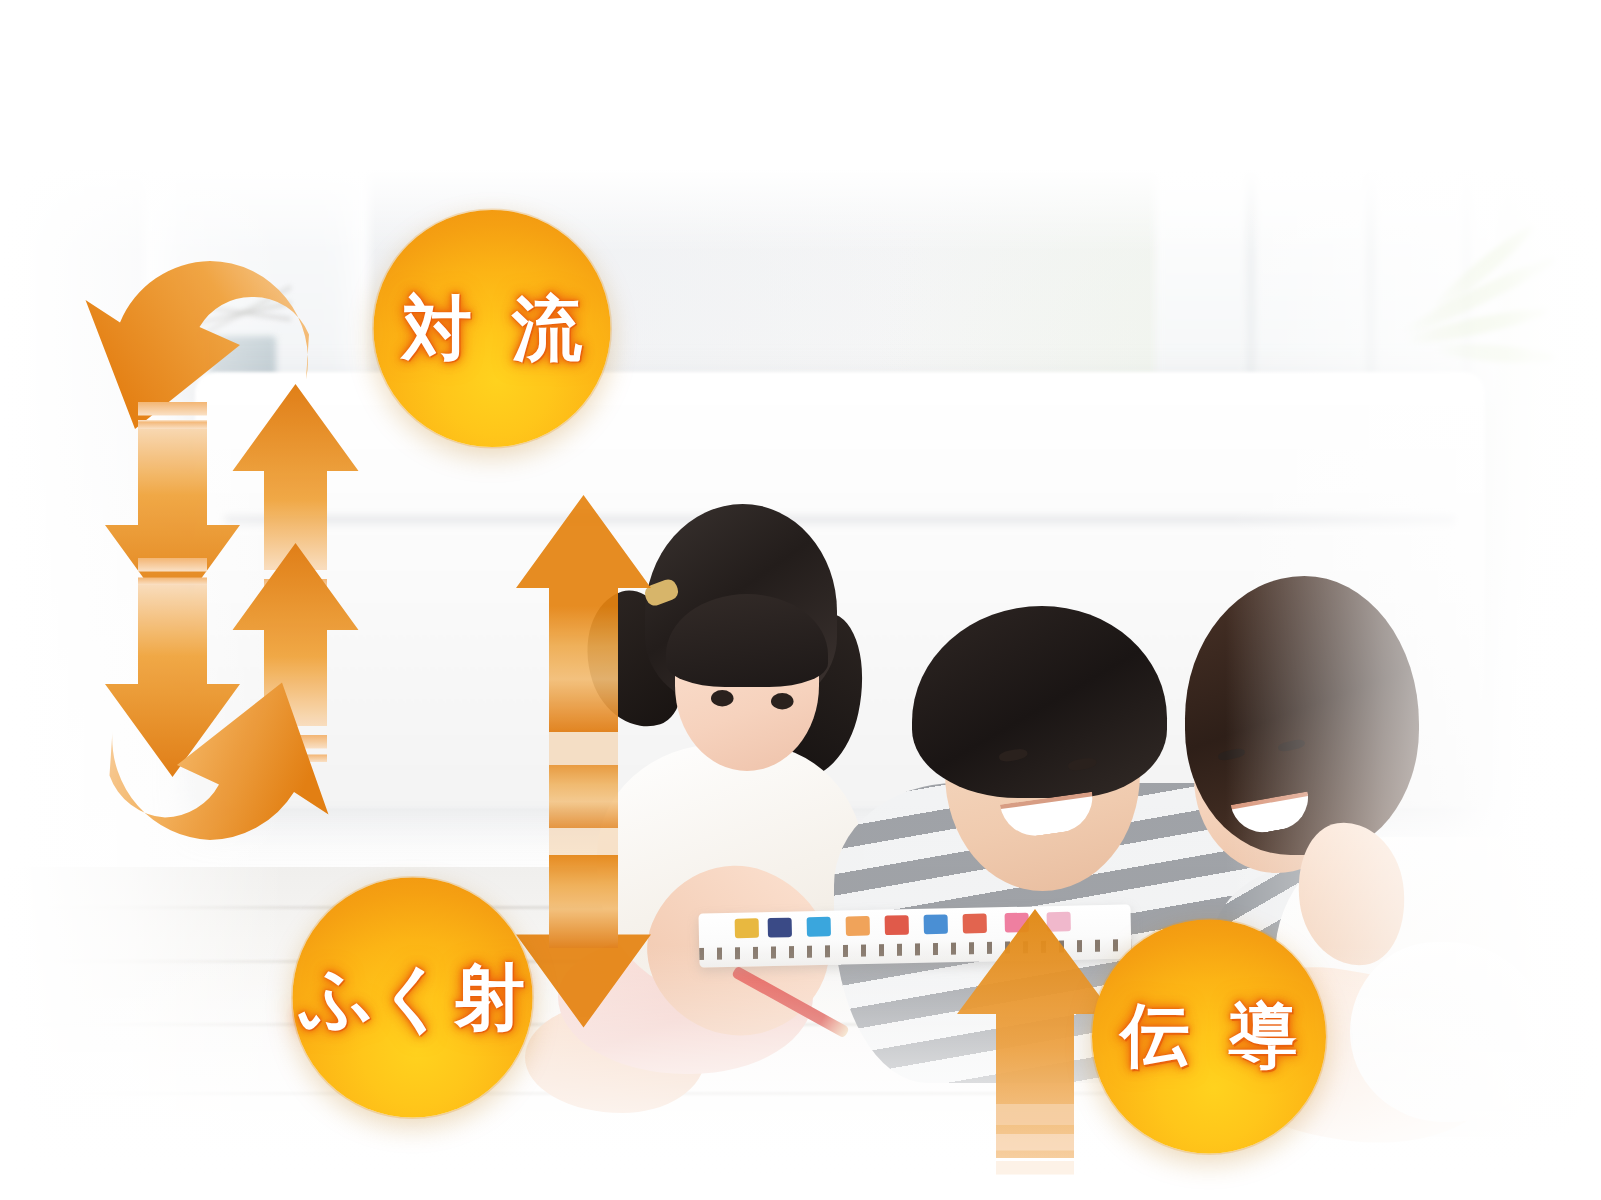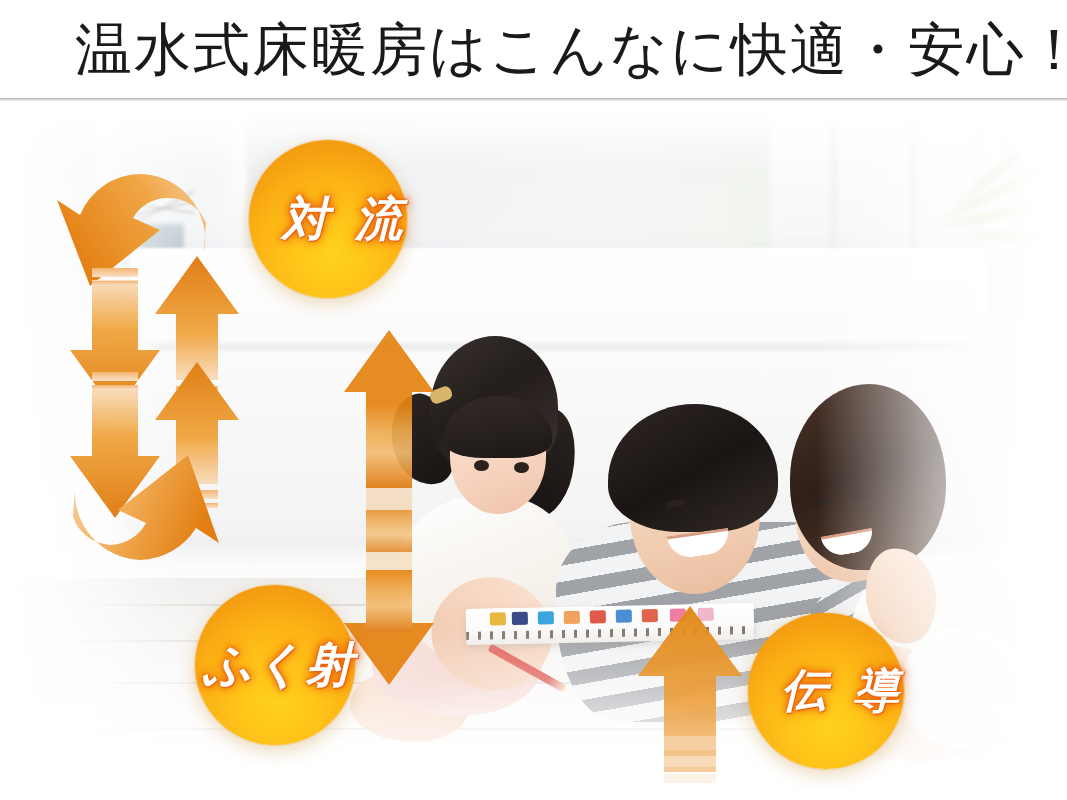--- a/index.html
+++ b/index.html
@@ -291,55 +291,50 @@
     position:absolute; left:0; top:0; width:100%; height:60px;
     background:linear-gradient(to top,rgba(255,255,255,0),#ffffff 92%);
   }
 
   
   .overlay{ position:absolute; left:0; top:0; width:1067px; height:800px; }
 
   .badge{
     position:absolute;
     border-radius:50%;
-    display:flex; align-items:center; justify-content:flex-end;
+    display:flex; align-items:center; justify-content:center;
     background:
       radial-gradient(circle at 52% 72%, #ffd21e 0%, #ffc61a 26%, #fcb415 52%, #f5a012 74%, #ee8f10 100%);
     box-shadow:0 6px 18px rgba(185,120,10,.28), 0 0 0 1px rgba(240,150,20,.25);
-    font-style:italic;
   }
   .badge-label{
     font-family:"DejaVu Sans","Liberation Sans",sans-serif;
     font-weight:700;
     color:#ffffff;
     letter-spacing:5px;
     text-indent:5px;
     white-space:nowrap;
     text-shadow:
       0 0 2px #e8590c, 0 0 4px #ef6b12, 0 0 8px rgba(233,85,10,.95),
       0 0 14px rgba(233,85,10,.55), 1px 1px 0 rgba(220,80,8,.7);
   }
   #badge-convection{ left:249px; top:140px; width:158px; height:158px; }
   #badge-convection .badge-label{ font-size:47px; }
   #badge-radiation{ left:195px; top:585px; width:160px; height:160px; }
   #badge-radiation .badge-label{ font-size:48px; letter-spacing:2px; text-indent:2px; }
-  #badge-conduction{ left:748px; top:613px; width:156px; height:156px; }
+  #badge-conduction{ left:728px; top:613px; width:156px; height:156px; }
   #badge-conduction .badge-label{ font-size:46px; }
 
   svg.gfx{ position:absolute; left:0; top:0; width:1067px; height:800px; overflow:visible; }
 </style>
 </head>
 <body>
 
 <div class="page">
 
-  <div class="header">
-    <div class="page-title">温水式床暖房はこんなに快適・安心！</div>
-    <div class="header-rule"></div>
-  </div>
 
   <div class="photo">
     <div class="room"></div>
 
     <div class="window-left"></div>
     <div class="sill-sprigs"></div>
     <div class="sill-jar"></div>
 
     <div class="window-right">
       <div class="mullion" style="left:62px"></div>

